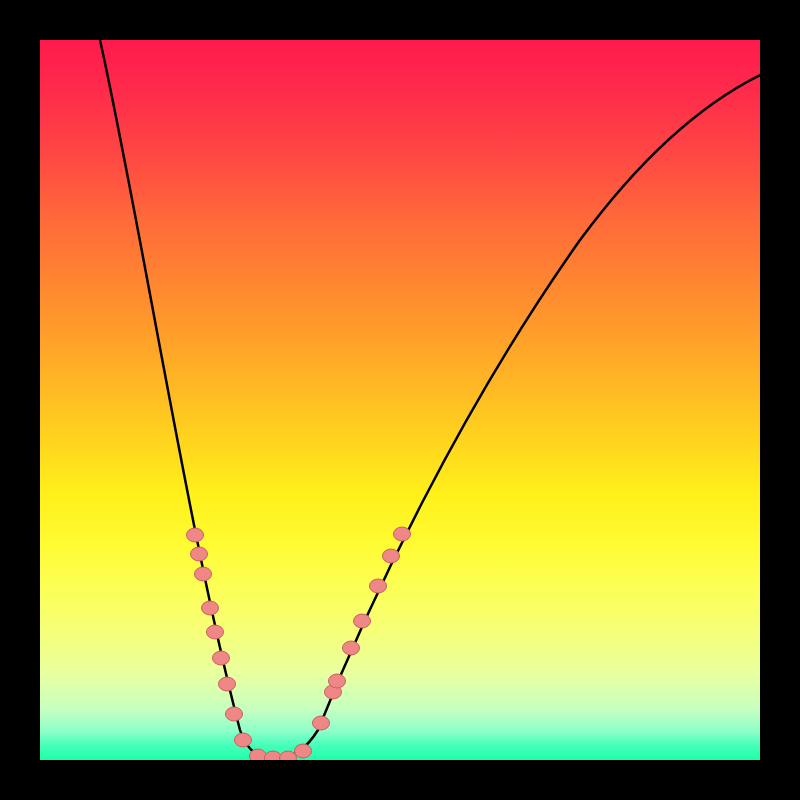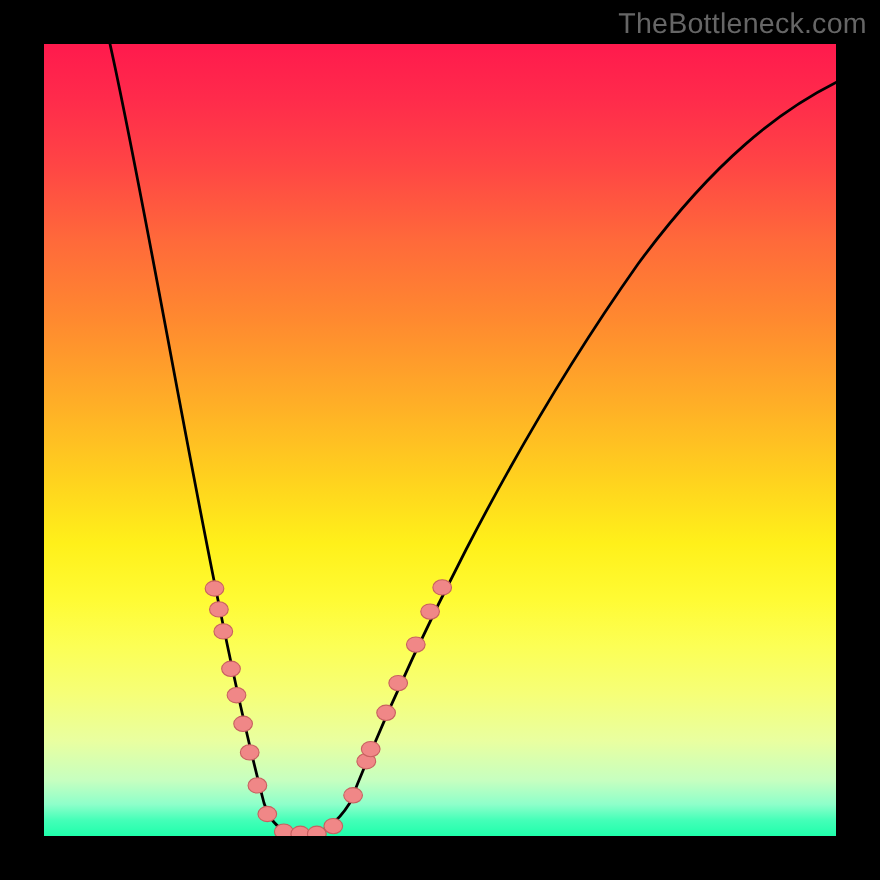--- a/index.html
+++ b/index.html
@@ -62,21 +62,20 @@
   svg.curves {
     position: absolute;
     top: 0; left: 0;
   }
 </style>
 </head>
 <body>
 
 <div class="frame">
 
-  <div class="watermark">TheBottleneck.com</div>
 
   <div class="plot-area">
     <div class="gradient-bg"></div>
 
     <svg class="curves" width="720" height="720" viewBox="0 0 720 720">
       <g id="curve-group">
           <path d="M 60 0 C 100 180, 150 500, 200 690 C 205 706, 215 719, 235 719" fill="none" stroke="#000000" stroke-width="2.5" stroke-linecap="round"></path>
           <path d="M 235 719 C 255 719, 268 706, 278 690 C 330 560, 420 370, 540 200 C 610 105, 670 60, 720 35" fill="none" stroke="#000000" stroke-width="2.5" stroke-linecap="round"></path>
         </g>
       <g id="marker-group">

